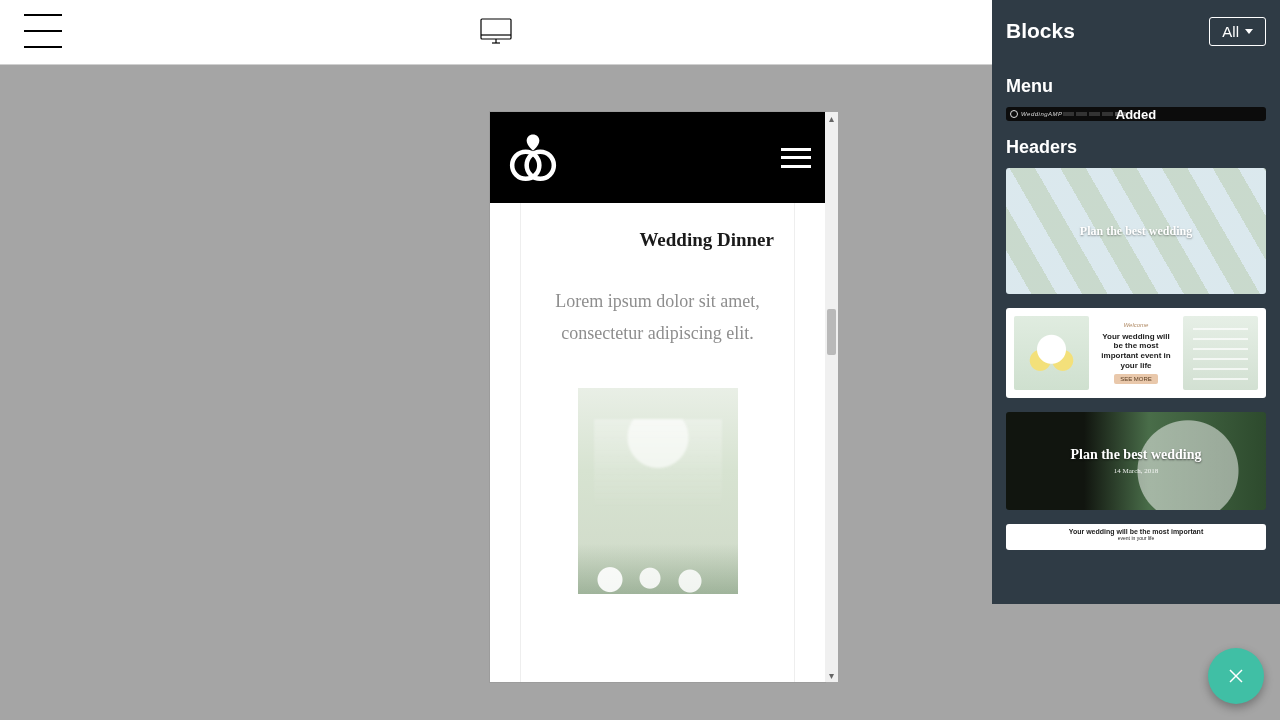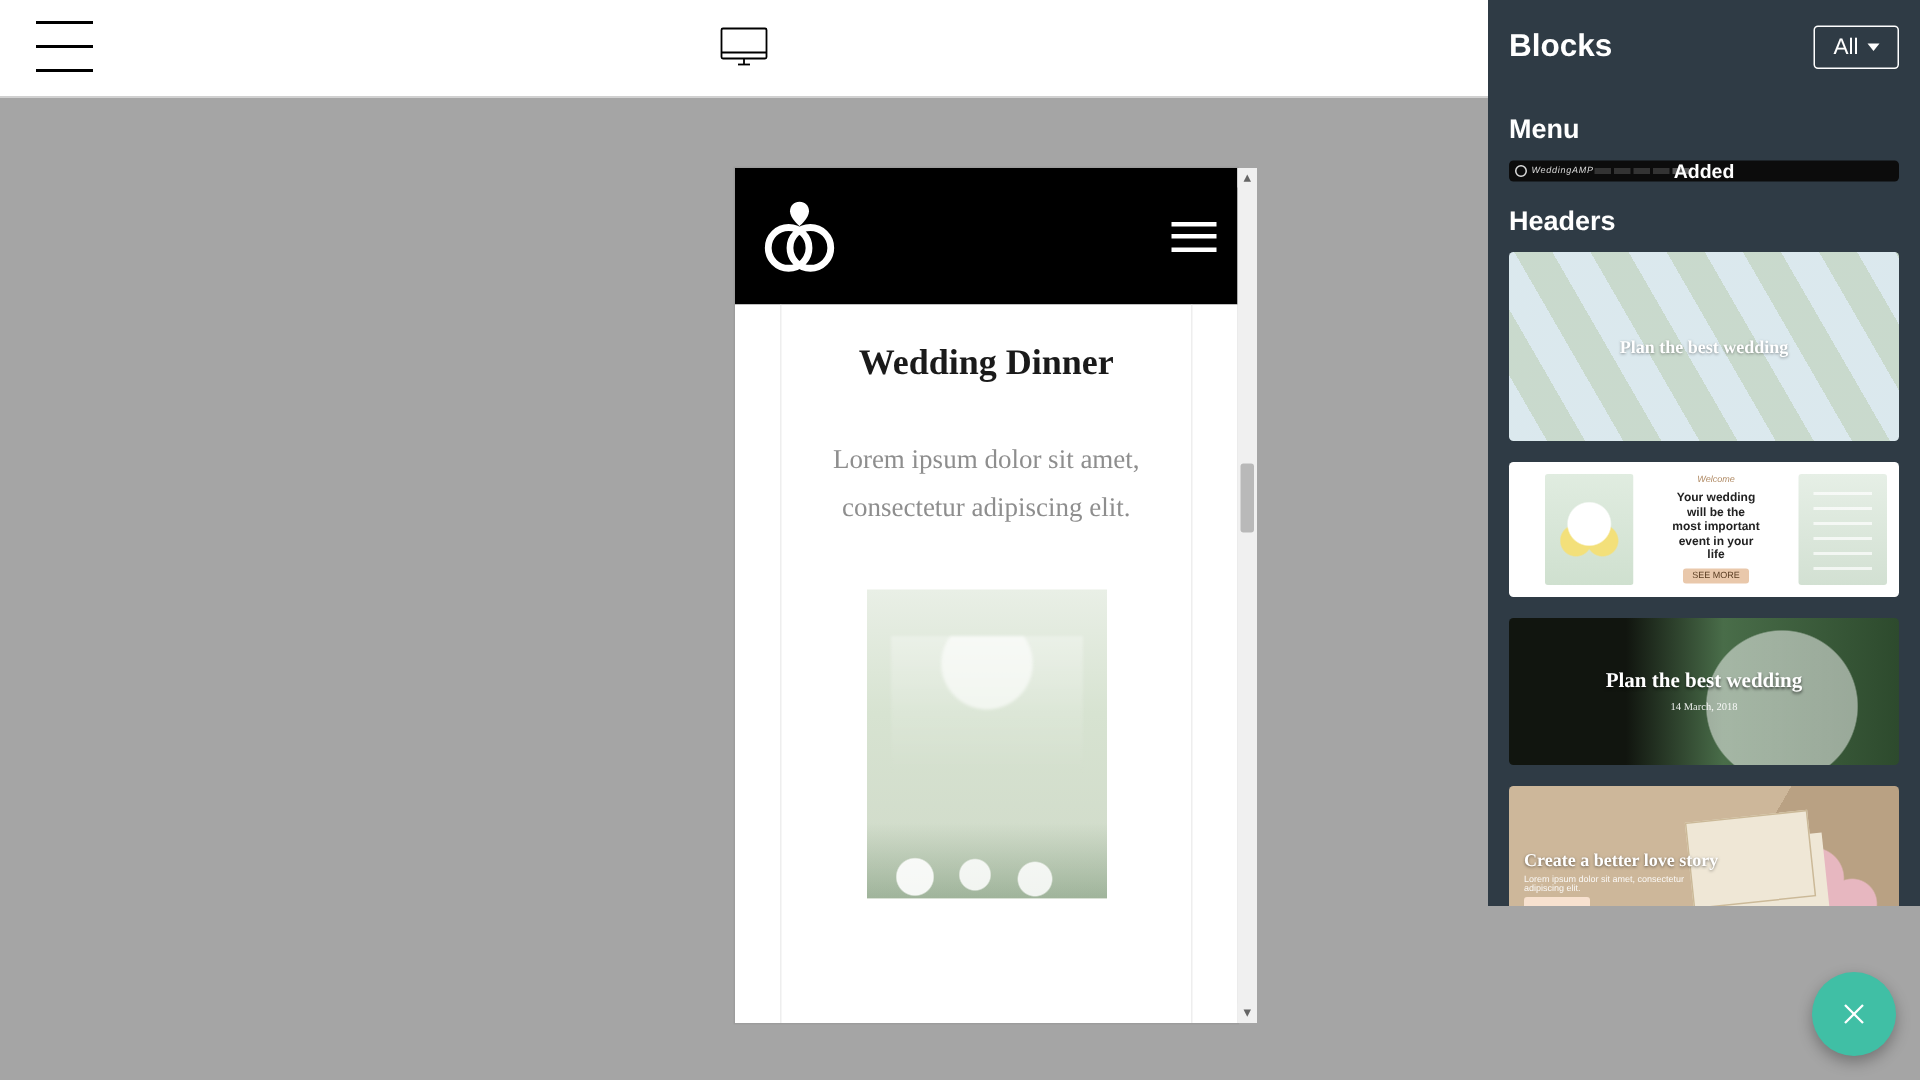--- a/index.html
+++ b/index.html
@@ -62,21 +62,21 @@
   .pf-body {
     flex: 1; overflow: hidden; padding: 0 30px; background:#fff;
   }
   .pf-card {
     margin: 0 0 0 0; padding: 26px 20px 0 20px; text-align: center;
     border-left: 1px solid #eee; border-right: 1px solid #eee;
     height: 100%;
   }
   .pf-title {
     font-family: Georgia, 'Times New Roman', serif;
-    font-weight: 700; font-size: 24px; color:#1a1a1a;
+    font-weight: 700; font-size: 19px; color:#1a1a1a;text-align:right;
   }
   .pf-desc {
     margin-top: 34px;
     font-size: 18px; line-height: 1.8; color:#8e8e8e;
     font-family: Georgia, serif;
   }
   .pf-image {
     margin: 38px auto 0 auto; width: 160px; height: 206px;
     background: linear-gradient(180deg,#e9efe6 0%, #d7e3d1 40%, #cfd9c8 100%);
     position: relative; overflow:hidden;
@@ -152,21 +152,21 @@
       linear-gradient(180deg,#cfe2e5,#aec9bc);
     display:flex; align-items:center; justify-content:center;
   }
   .thu-h1 .cap {
     font-family: Georgia, serif; color:#fff; font-weight:700; font-size:12px;
     text-shadow:0 1px 2px rgba(0,0,0,0.4); text-align:center;
   }
   .thu-h2 {
     height:90px; background:#fff; display:flex; gap:6px; padding:8px;
   }
-  .thu-h2 .col { flex:1; border-radius:2px;margin-left:16px; }
+  .thu-h2 .col { flex:1; border-radius:2px; }
   .thu-h2 .col.a {
     background:
       radial-gradient(circle at 50% 45%, #fff 0 14px, transparent 15px),
       radial-gradient(circle at 35% 60%, #f3e07a 0 10px, transparent 11px),
       radial-gradient(circle at 65% 60%, #f3e07a 0 10px, transparent 11px),
       linear-gradient(180deg,#e0ece0,#cfe0cf);
   }
   .thu-h2 .col.b {
     background:#fff; display:flex; flex-direction:column; align-items:center; justify-content:center; gap:4px; padding:4px;
     text-align:center;
@@ -323,25 +323,20 @@
       <div class="btn">SEE MORE</div>
     </div>
     <div class="col c"></div>
   </div>
 
   <div class="thu thu-h3">
     <div class="cap">Plan the best wedding</div>
     <div class="sub">14 March, 2018</div>
   </div>
 
-  <div class="thu thu-h4">
-    <div class="cap">Create a better love story</div>
-    <div class="sub">Lorem ipsum dolor sit amet, consectetur adipiscing elit.</div>
-    <div class="bar"></div>
-  </div>
 
 
   <div class="thu thu-f1">
     <div class="t1">Your wedding will be the most important</div>
     <div class="t2">event in your life</div>
   </div>
 </div>
 
 <div class="fab">
   <svg viewBox="0 0 20 20">

